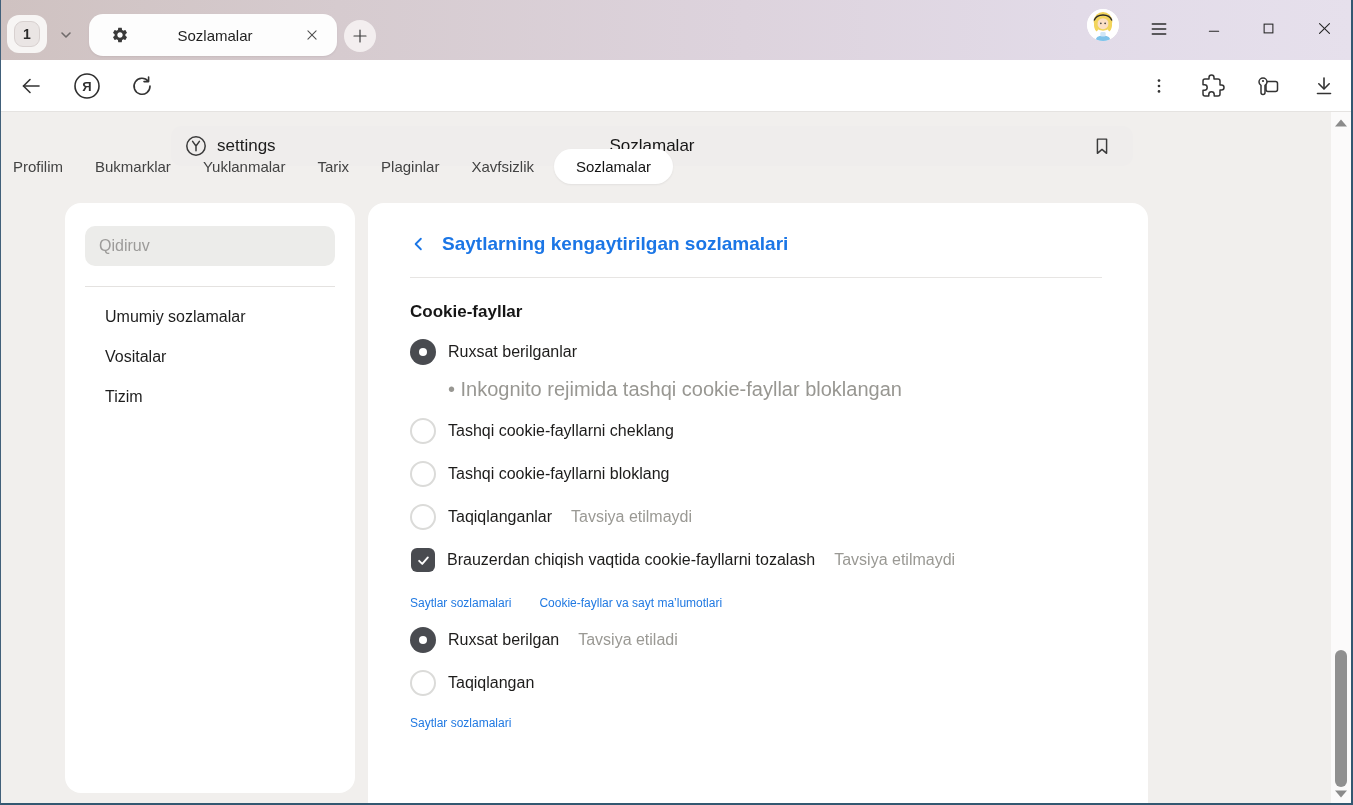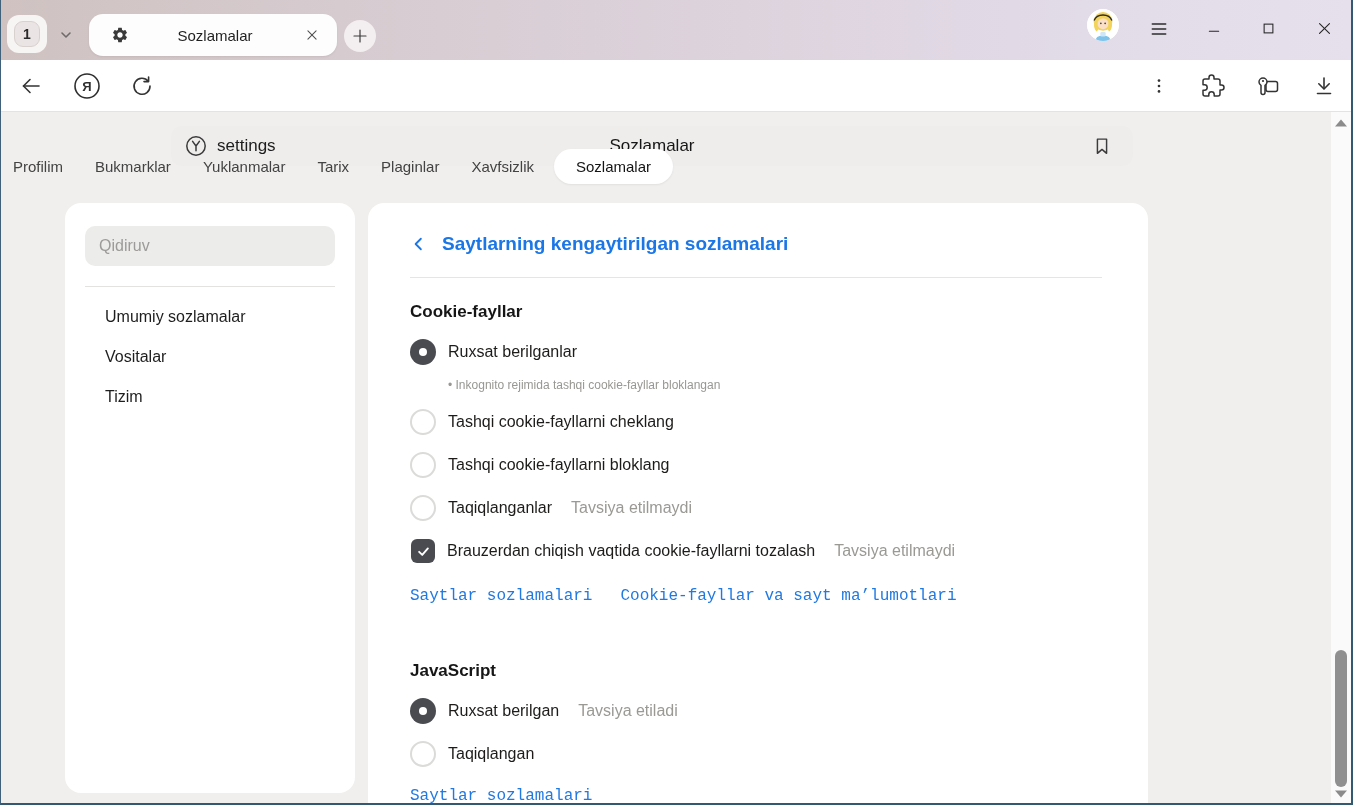--- a/index.html
+++ b/index.html
@@ -101,23 +101,23 @@
   .main-divider { margin-top:22px; border:none; border-top:1px solid #e7e5e3; }
   .section-title { font-size:17px; font-weight:bold; color:#161616; margin-top:24px; }
   .opt-row { display:flex; align-items:center; margin-top:17px; min-height:26px; cursor:pointer; }
   .radio { width:26px; height:26px; border-radius:50%; flex:none; position:relative; }
   .radio.off { background:#fff; border:2px solid #dbdbd9; }
   .radio.on { background:#494b50; }
   .radio.on::after { content:""; position:absolute; left:9px; top:9px; width:8px; height:8px; border-radius:50%; background:#fff; }
   .checkbox { width:24px; height:24px; border-radius:6px; background:#494b50; flex:none; display:flex; align-items:center; justify-content:center; margin-left:1px; }
   .opt-label { font-size:16px; color:#1d1c1b; margin-left:12px; }
   .opt-hint { font-size:16px; color:#9a9994; margin-left:19px; }
-  .opt-note { font-size:12px; color:#989792; margin:13px 0 0 38px; }
+  .opt-note { font-size:20px; color:#989792; margin:13px 0 0 38px; }
   .links-row { display:flex; gap:28px; margin-top:23px; }
-  .link { font-size:16px; color:#2079e2; cursor:pointer;font-family:Liberation Mono, monospace; }
+  .link { font-size:12px; color:#2079e2; cursor:pointer; }
   .js-section-title { margin-top:56px; }
 
   
   .scrollbar {
     position:absolute; right:0; top:112px; width:20px; height:691px; background:#fbfafa;
   }
   .sb-arrow { position:absolute; left:3px; width:14px; height:10px; color:#8b8b8b; cursor:pointer; }
   .sb-up { top:6px; } .sb-down { bottom:4px; }
   .sb-thumb { position:absolute; left:4px; top:538px; width:12px; height:137px; border-radius:6px; background:#909090; cursor:pointer; }
 
@@ -324,21 +324,20 @@
       </span>
       <span class="opt-label">Brauzerdan chiqish vaqtida cookie-fayllarni tozalash</span>
       <span class="opt-hint">Tavsiya etilmaydi</span>
     </div>
 
     <div class="links-row">
       <span class="link">Saytlar sozlamalari</span>
       <span class="link">Cookie-fayllar va sayt ma’lumotlari</span>
     </div>
 
-    <div class="section-title js-section-title">JavaScript</div>
 
     <div class="opt-row">
       <span class="radio on"></span>
       <span class="opt-label">Ruxsat berilgan</span>
       <span class="opt-hint">Tavsiya etiladi</span>
     </div>
 
     <div class="opt-row">
       <span class="radio off"></span>
       <span class="opt-label">Taqiqlangan</span>

